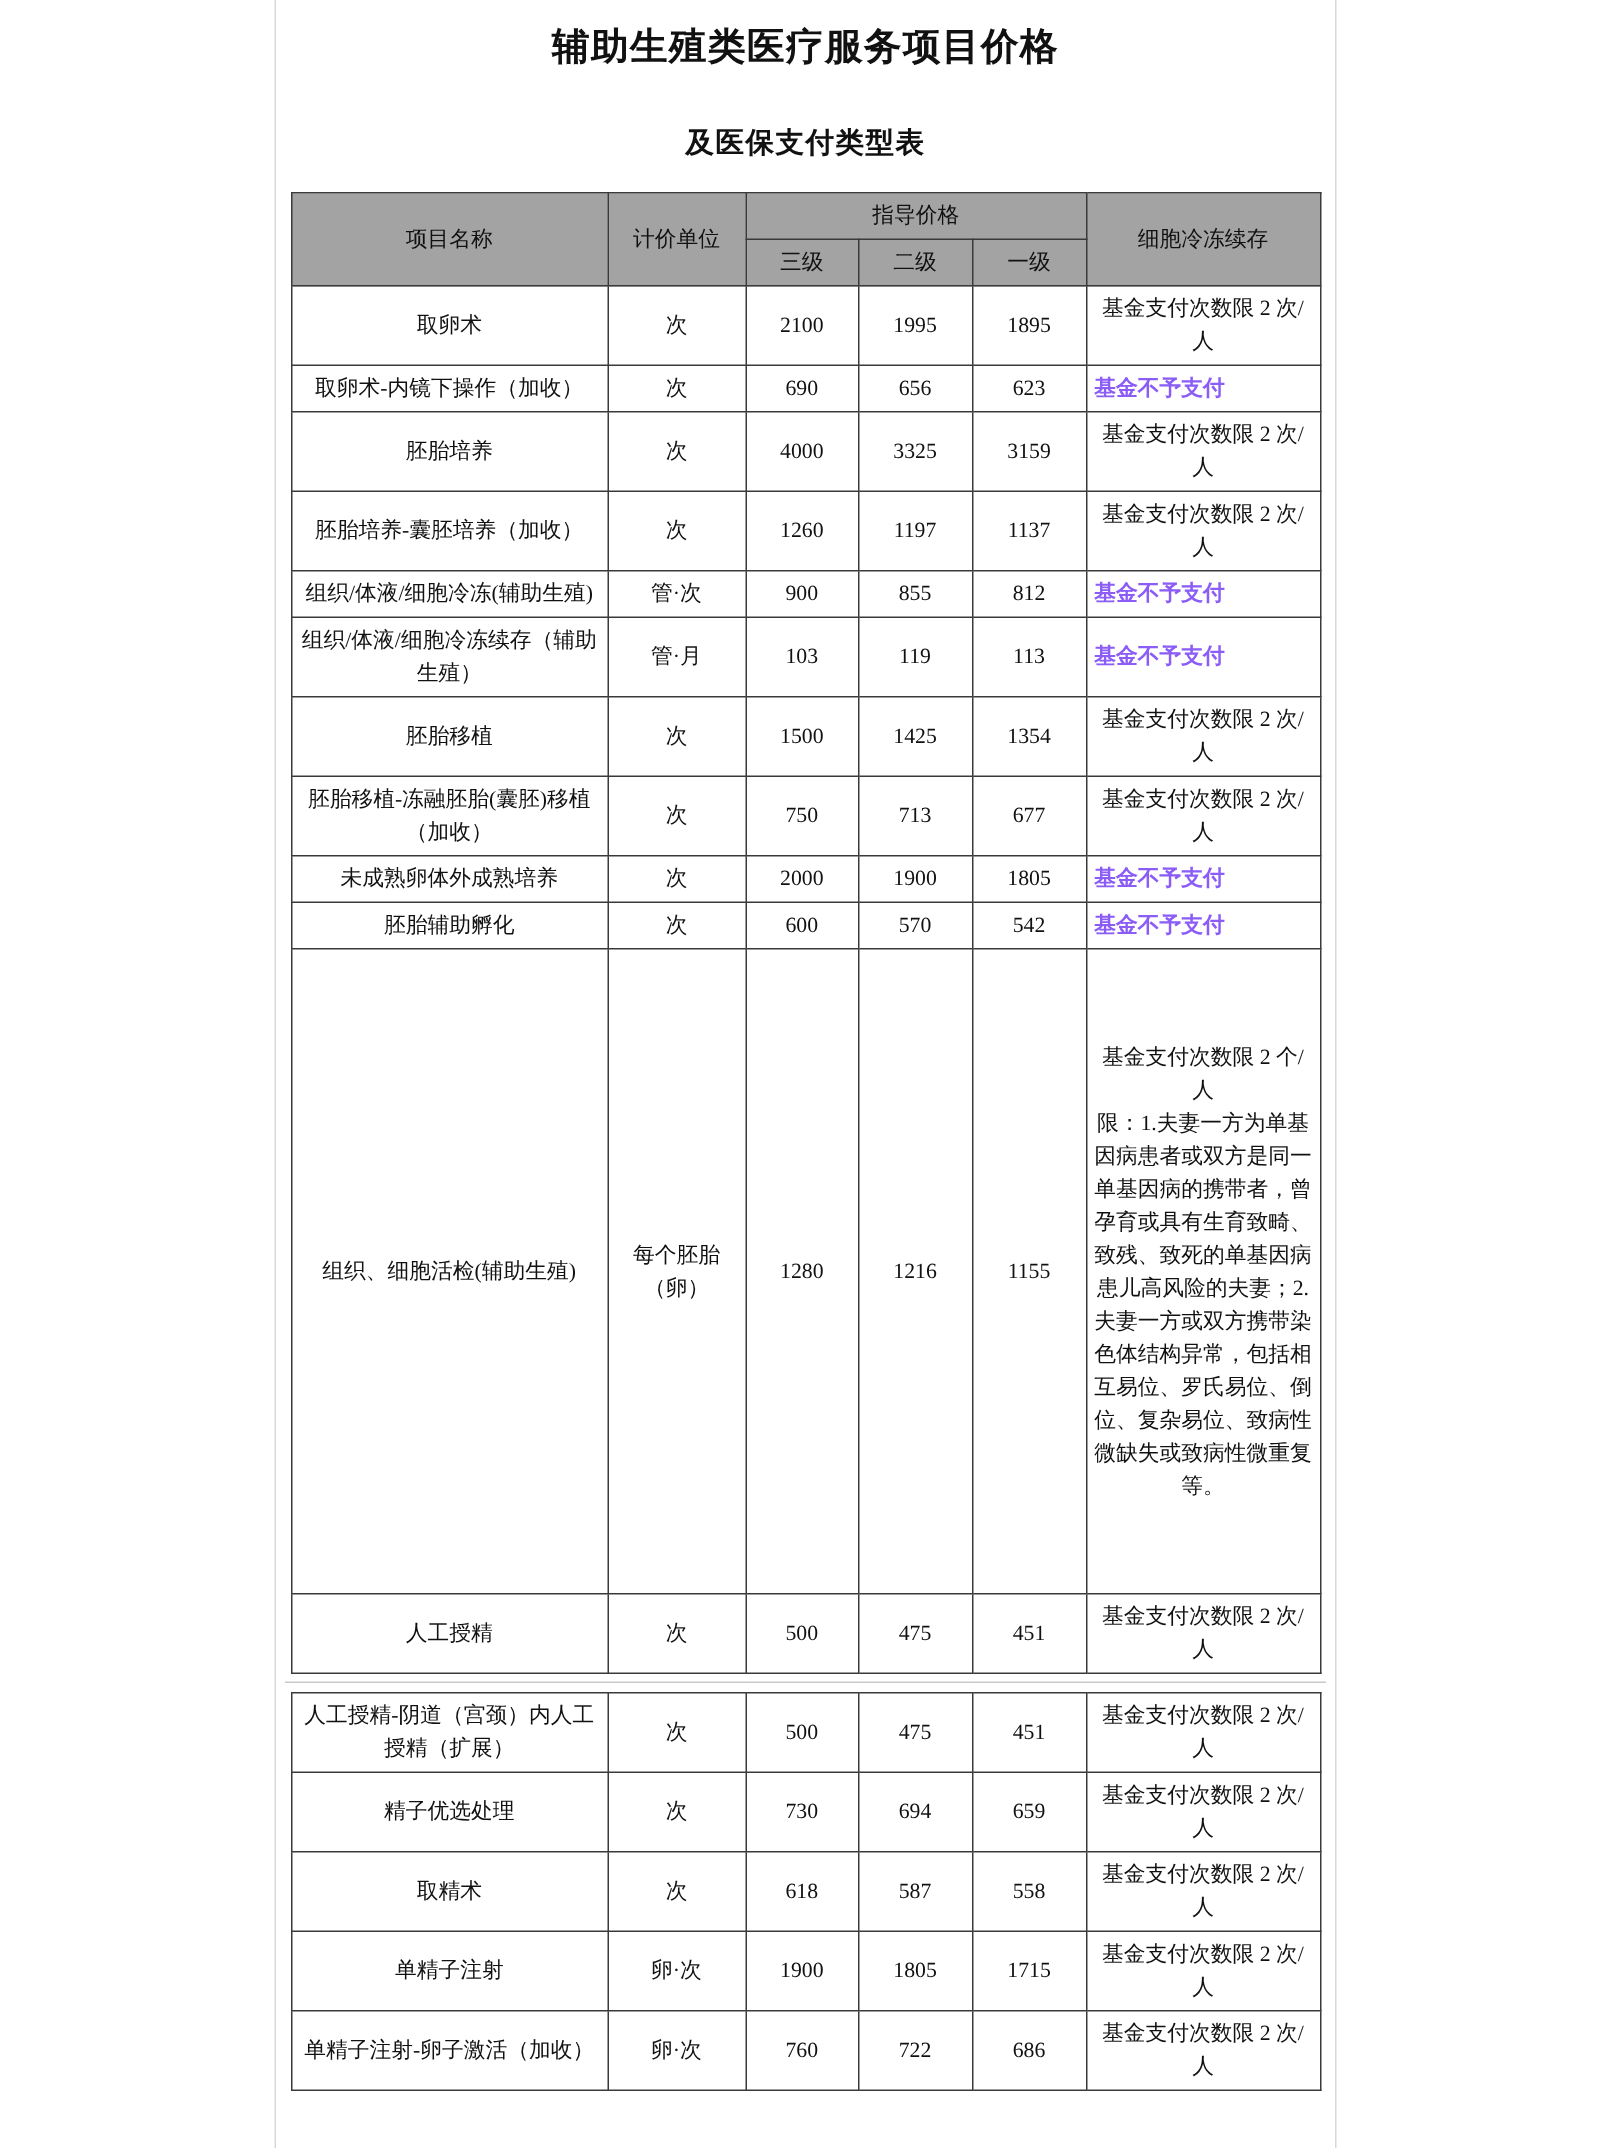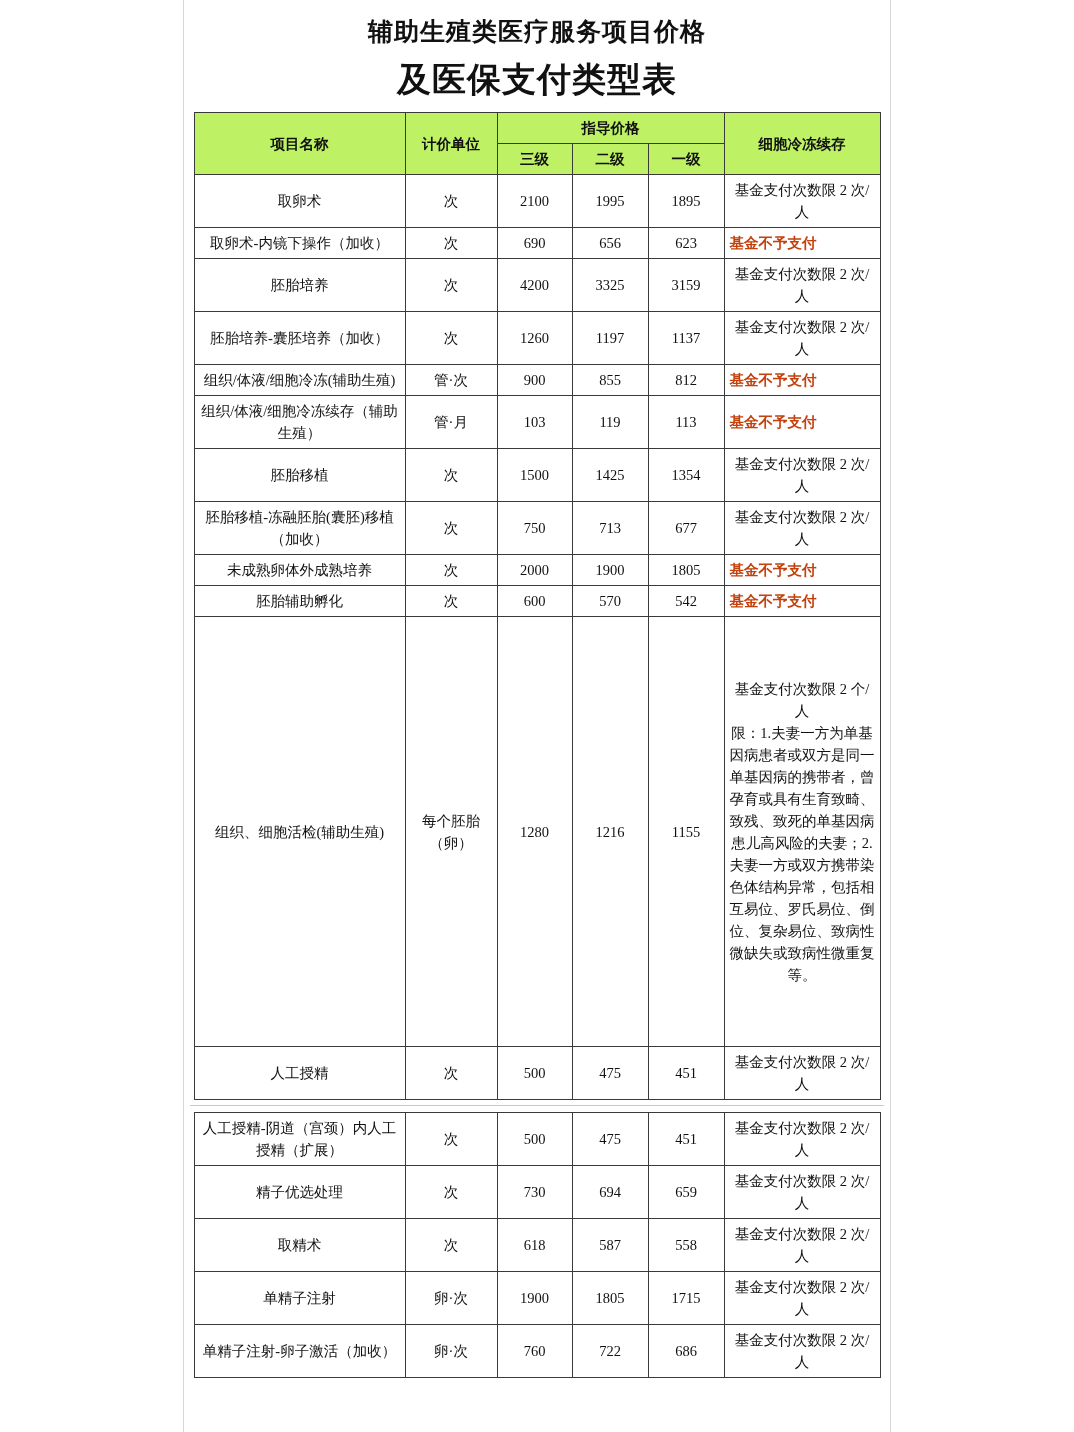--- a/index.html
+++ b/index.html
@@ -38,66 +38,67 @@
     width: 970px;
   }
   .title-line1 {
     font-size: 25px;
     font-weight: bold;
     letter-spacing: 1px;
     line-height: 36px;
     margin-top: 6px;
   }
   .title-line2 {
-    font-size: 34px;
+    font-size: 19px;
     font-weight: bold;
     letter-spacing: 1px;
     line-height: 36px;
-    margin-top: 12px;
+    margin-top: 28px;
     margin-bottom: 14px;
+    font-family: Liberation Mono, monospace;
   }
 
   table.price-table {
     border-collapse: collapse;
     margin: 0 auto;
     width: 686px;
     table-layout: fixed;
     background: #fff;
   }
   table.price-table th,
   table.price-table td {
     border: 1px solid #3a3a3a;
     font-size: 14.5px;
     line-height: 22px;
     padding: 4px 5px;
     text-align: center;
     vertical-align: middle;
     word-break: break-all;
   }
   thead th {
-    background: #bef264;
-    font-weight: bold;
+    background: #a3a3a3;
+    font-weight: normal;
     font-size: 15px;
     padding: 6px 4px;
   }
   col.c-name { width: 211px; }
   col.c-unit { width: 92px; }
   col.c-l3   { width: 75px; }
   col.c-l2   { width: 76px; }
   col.c-l1   { width: 76px; }
   col.c-note { width: 156px; }
 
   td.note {
     text-align: left;
     padding-left: 8px;
     padding-right: 6px;
     line-height: 24px;
   }
   td.note.red {
-    color: #c2410c;
+    color: #8b5cf6;
     font-weight: bold;
     text-align: left;
   }
   td.name {
     padding-left: 6px;
     padding-right: 6px;
     margin-top: 20px;
   }
   td.long-note {
     text-align: left;
@@ -168,21 +169,21 @@
           <td class="name">取卵术-内镜下操作（加收）</td>
           <td>次</td>
           <td>690</td>
           <td>656</td>
           <td>623</td>
           <td class="note red">基金不予支付</td>
         </tr>
         <tr>
           <td class="name">胚胎培养</td>
           <td>次</td>
-          <td>4200</td>
+          <td>4000</td>
           <td>3325</td>
           <td>3159</td>
           <td class="note">基金支付次数限 2 次/人</td>
         </tr>
         <tr>
           <td class="name">胚胎培养-囊胚培养（加收）</td>
           <td>次</td>
           <td>1260</td>
           <td>1197</td>
           <td>1137</td>

